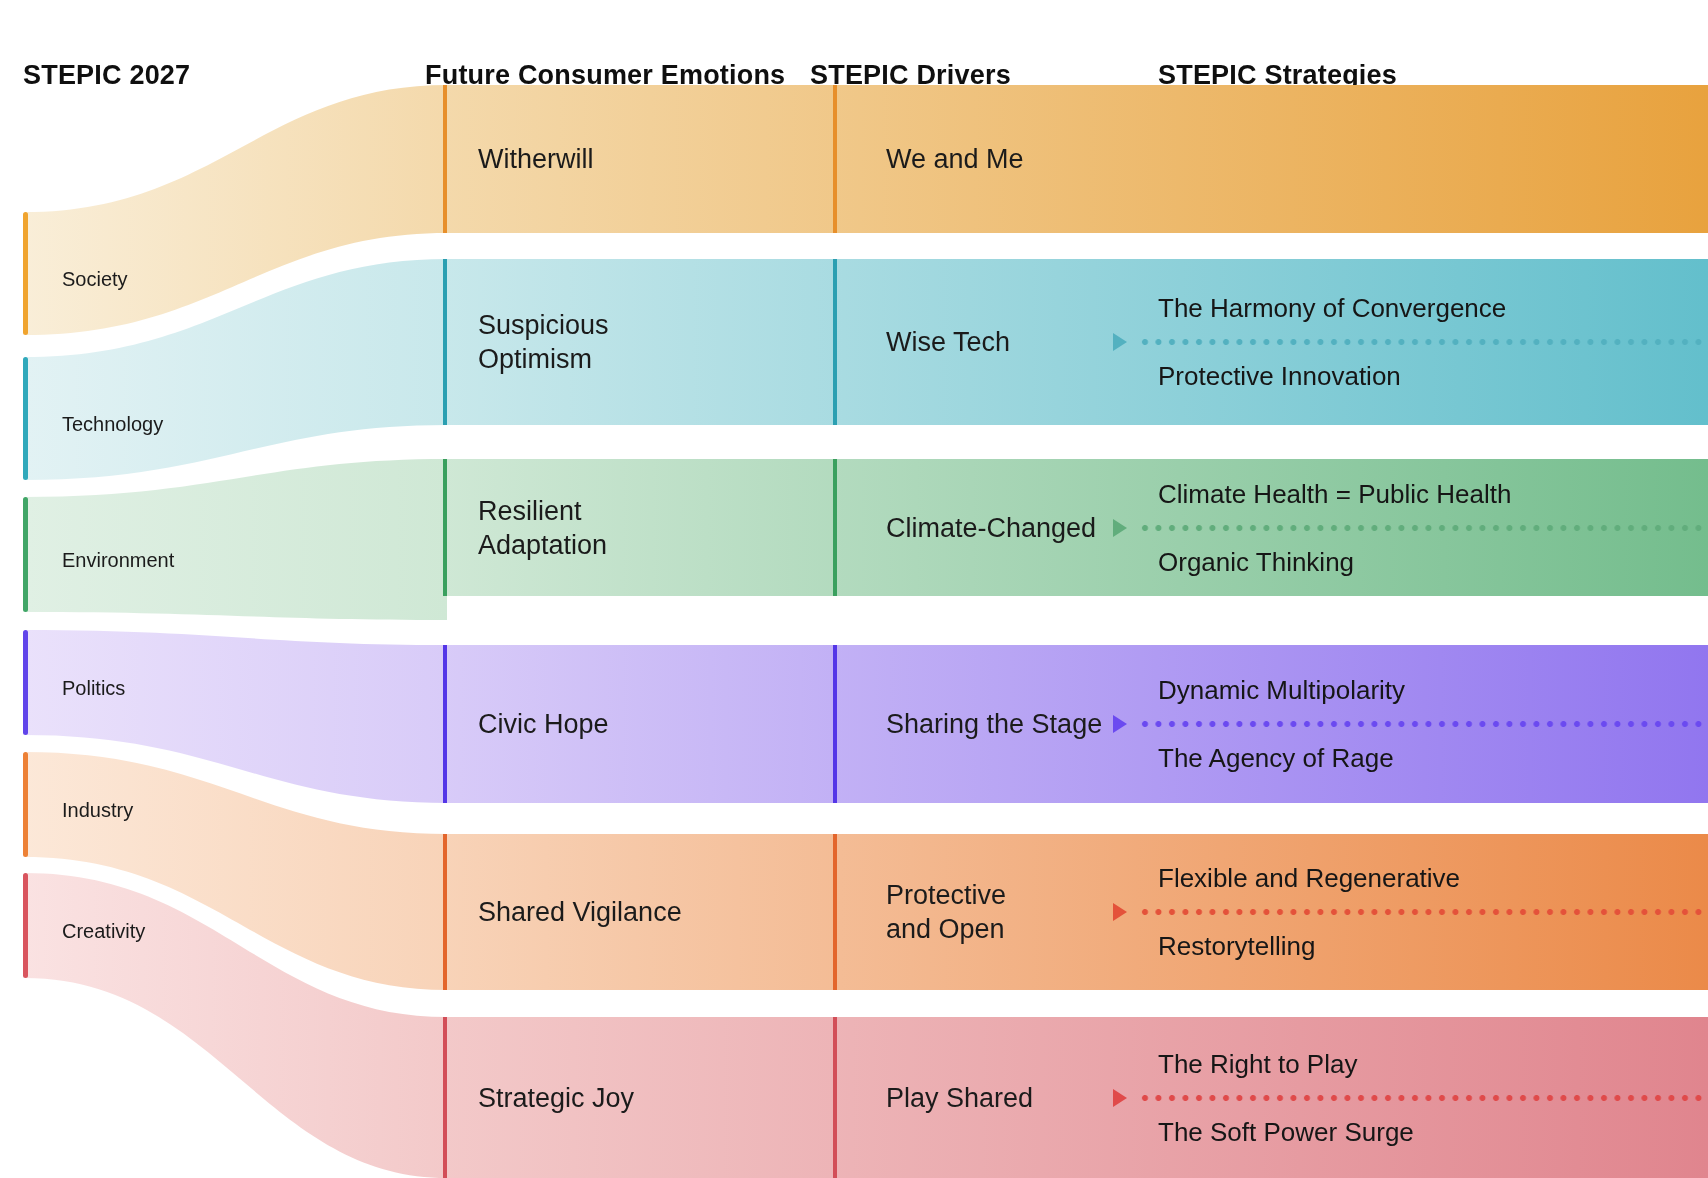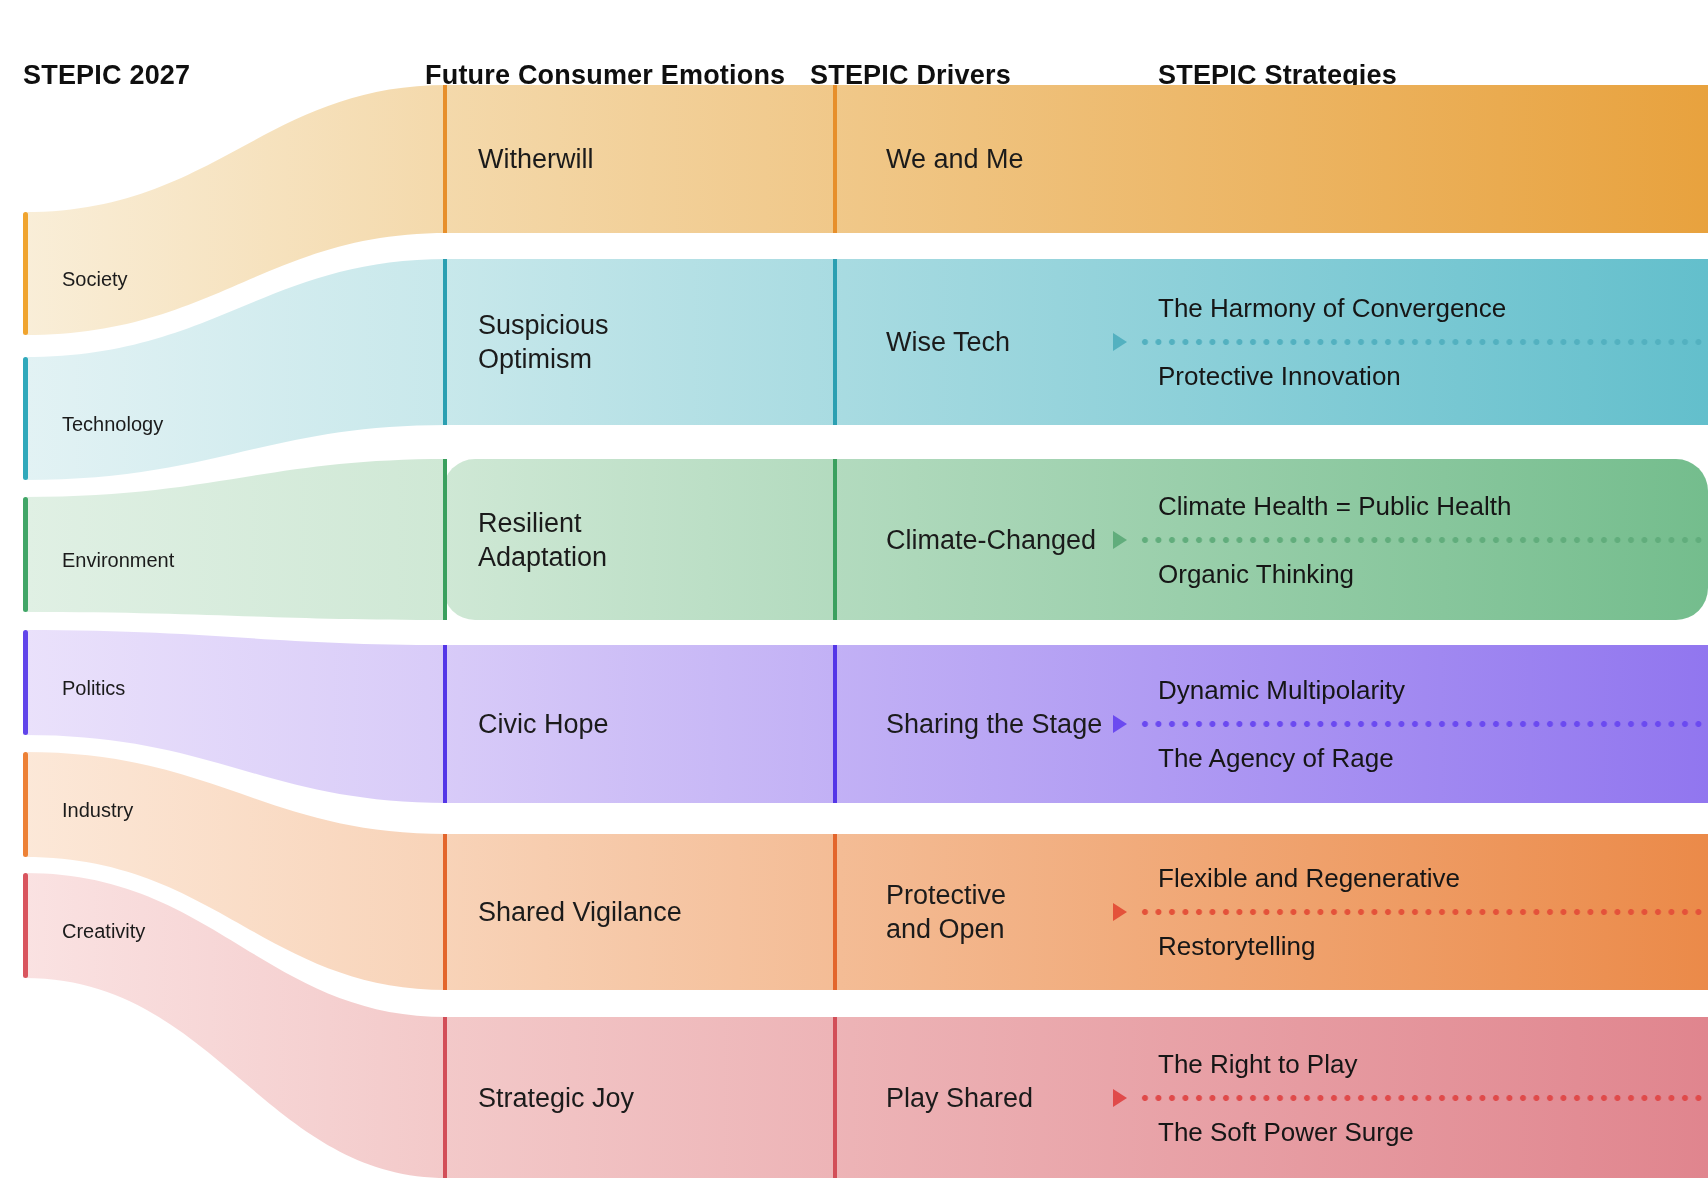--- a/index.html
+++ b/index.html
@@ -127,21 +127,21 @@
           <span class="arrow"></span>
           <span class="dots"></span>
         </div>
         <div class="strat-text">Protective Innovation</div>
       </div>
     </div>
     <div class="stub-label" style="top: 406.5px;">Technology</div>
   </div>
 
   <div class="row" style="--bandL: #cfe8d5; --bandR: #74bd8d; --line: #3aa05e; --dots: #61ad7c;">
-    <div class="band" style="top: 459px; height: 161px; border-radius: 32px;">
+    <div class="band" style="top: 459px; height: 137px;">
       <div class="nodeline emotion-line"></div>
       <div class="label emotion-label">Resilient
 Adaptation</div>
       <div class="nodeline driver-line"></div>
       <div class="label driver-label">Climate-Changed</div>
       <div class="strategies">
         <div class="strat-text">Climate Health = Public Health</div>
         <div class="dotline">
           <span class="arrow"></span>
           <span class="dots"></span>

